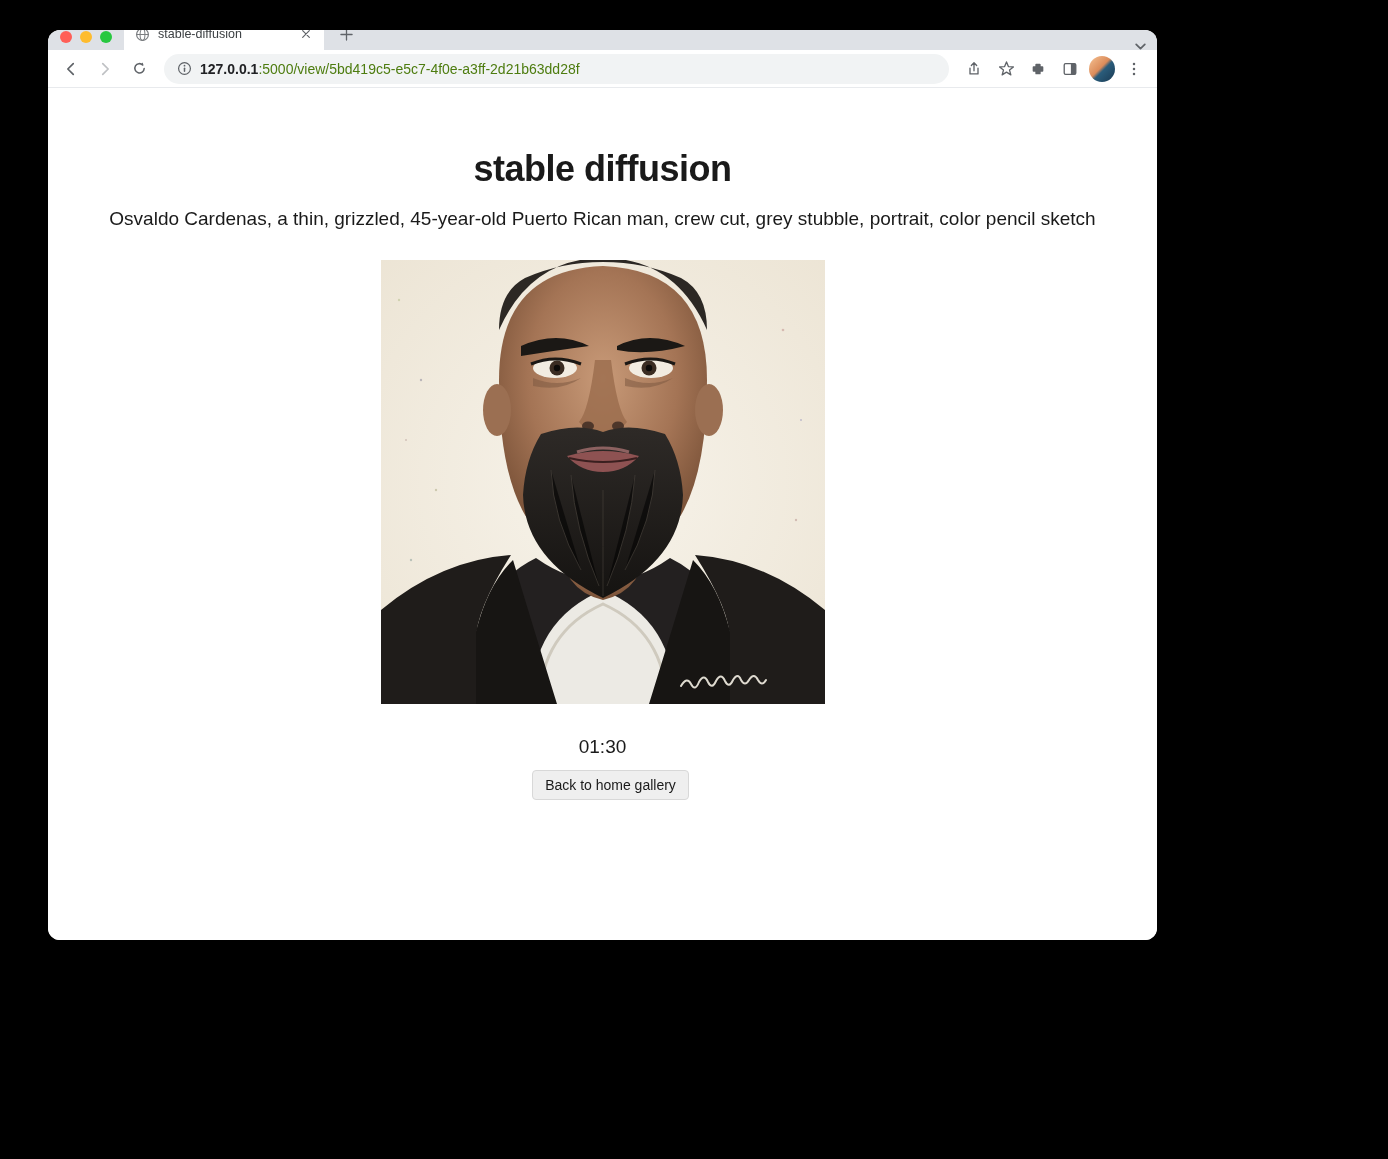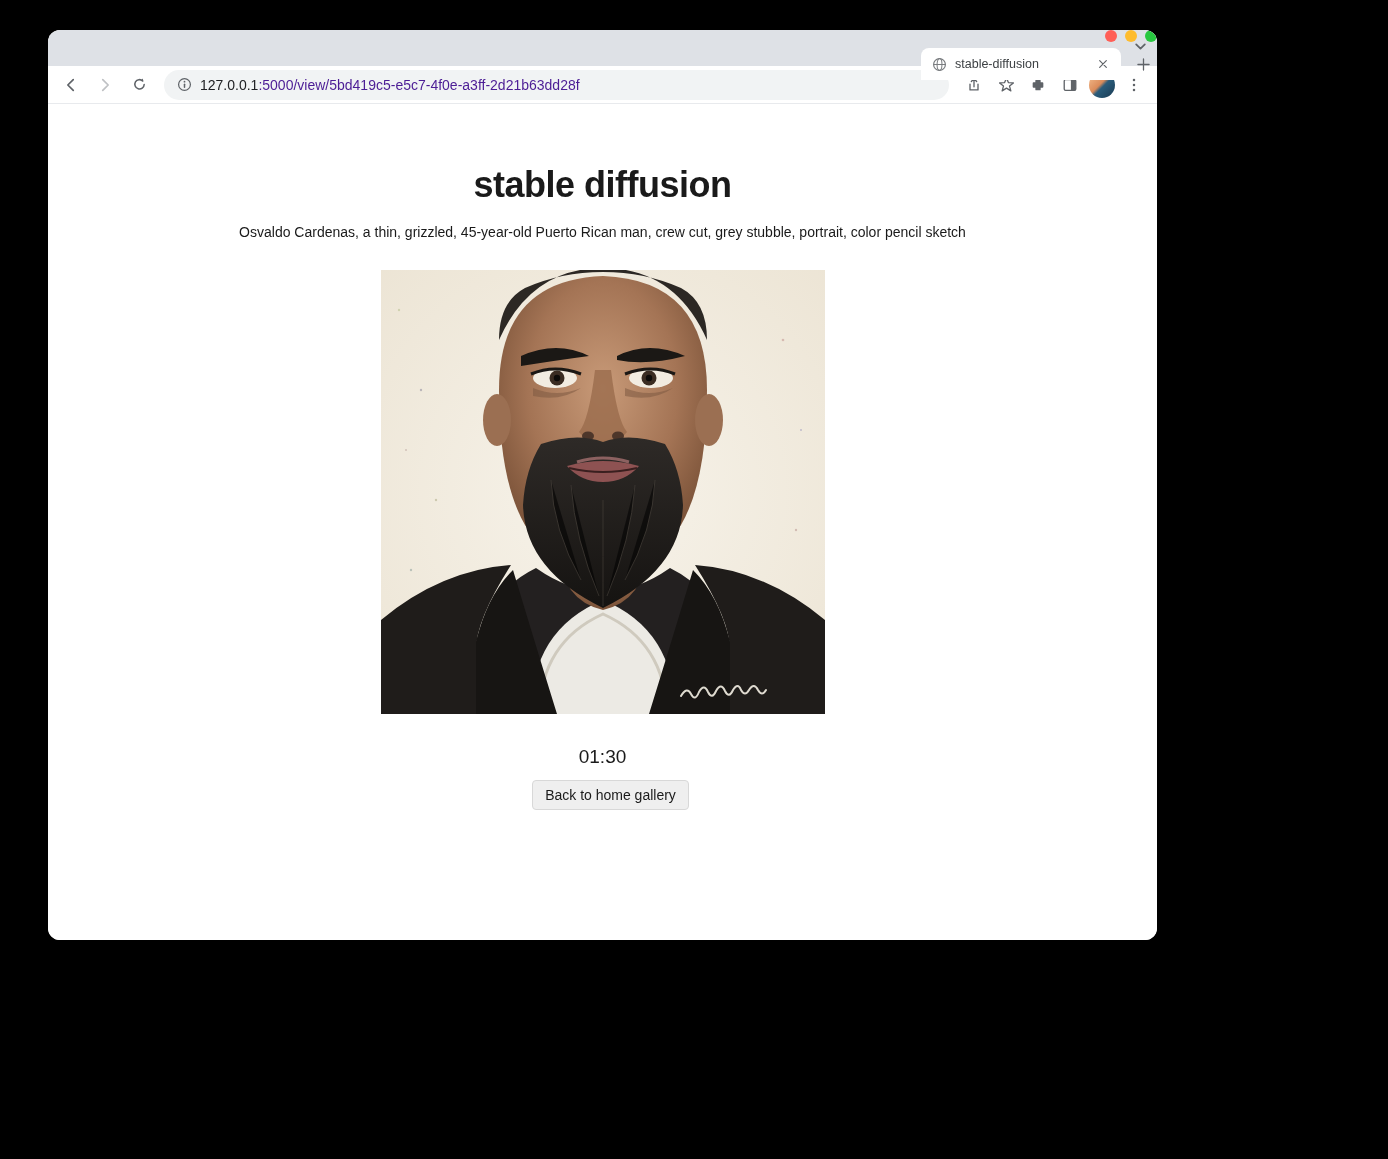--- a/index.html
+++ b/index.html
@@ -15,27 +15,26 @@
       width: 1109px;
       height: 910px;
       background: #fff;
       border-radius: 12px;
       overflow: hidden;
       box-shadow: 0 20px 60px rgba(0,0,0,0.5);
       display: flex;
       flex-direction: column;
     }
     .titlebar {
-      height: 36px;
+      height: 20px;
       background: #dee1e6;
       display: flex;
       align-items: flex-end;
       padding-left: 12px;
       position: relative;
-      flex-direction: column;
     }
     .traffic-lights {
       display: flex;
       gap: 8px;
       align-items: center;
       height: 100%;
       padding-bottom: 6px;
     }
     .tl { width: 12px; height: 12px; border-radius: 50%; }
     .tl.red { background: #ff5f57; }
@@ -105,22 +104,22 @@
       padding: 0 12px;
       margin: 0 6px;
       gap: 8px;
       font-size: 14px;
       color: #202124;
     }
     .omnibox .site-info {
       width: 16px; height: 16px; display: flex; align-items: center; justify-content: center;
       color: #5f6368;
     }
-    .url-host { color: #202124; font-weight: 400; }
-    .url-path { color: #4c1d95; }
+    .url-host { color: #202124; font-weight: 700; }
+    .url-path { color: #4d7c0f; }
     .toolbar-right {
       display: flex; align-items: center; gap: 2px;
     }
     .tool-icon {
       width: 30px; height: 30px;
       display: flex; align-items: center; justify-content: center;
       border-radius: 50%; color: #5f6368; cursor: pointer;
     }
     .avatar {
       width: 26px; height: 26px; border-radius: 50%;
@@ -139,21 +138,21 @@
     .content::-webkit-scrollbar-track { background: #fafafa; }
     .content::-webkit-scrollbar-thumb { background: #c9c9c9; border-radius: 0; }
     h1.page-title {
       font-size: 36px;
       font-weight: 800;
       color: #1a1a1a;
       letter-spacing: -0.5px;
       margin-bottom: 18px;
     }
     .prompt-text {
-      font-size: 14px;
+      font-size: 19px;
       color: #1a1a1a;
       font-weight: 400;
       margin-bottom: 30px;
       padding: 0 20px;
     }
     .generated-image {
       width: 444px;
       height: 444px;
       margin: 0 auto;
       display: block;

